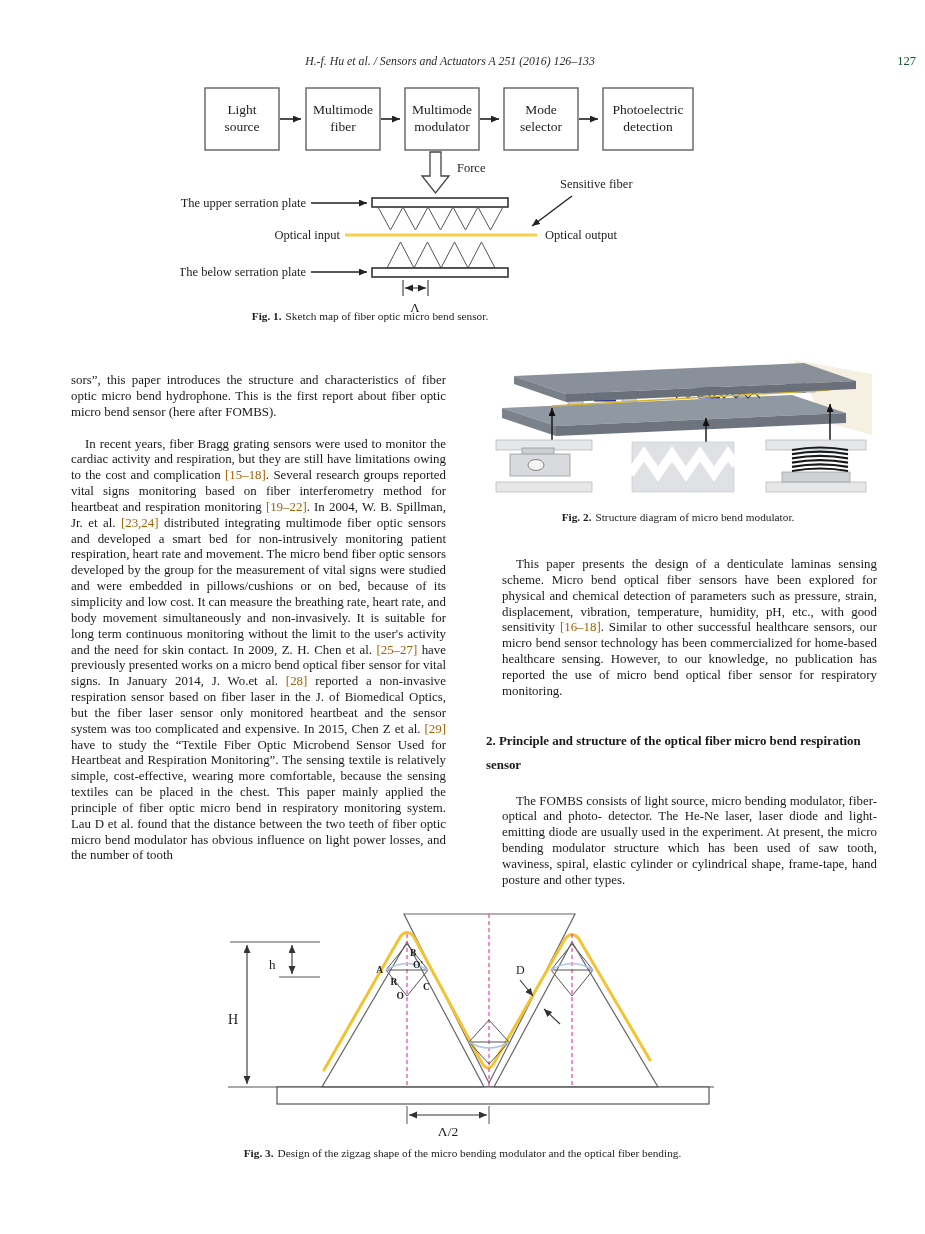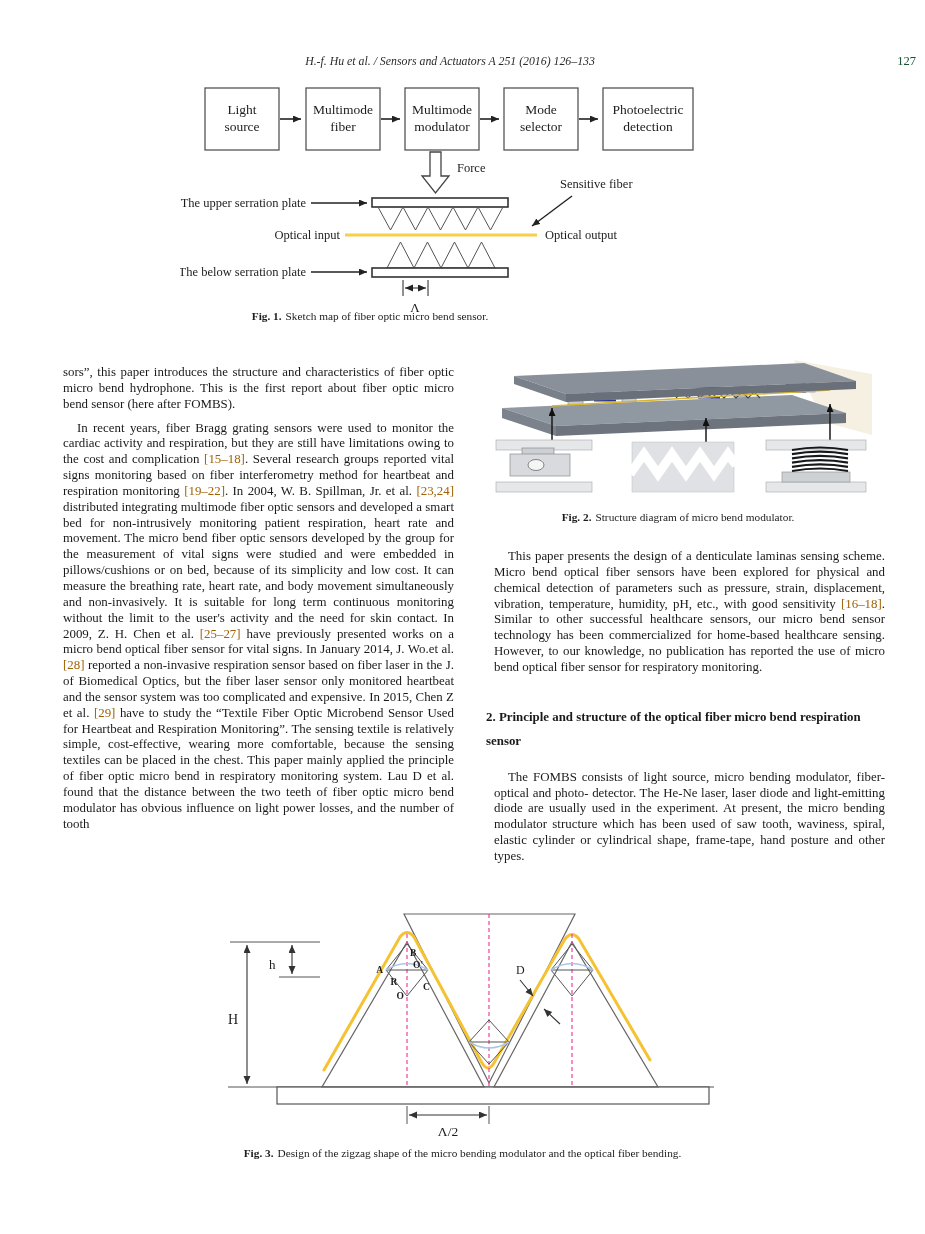--- a/index.html
+++ b/index.html
@@ -18,21 +18,21 @@
 
   .figsvg { position:absolute; }
   .fig1 { left:180px; top:84px; }
   .fig2 { left:494px; top:360px; }
   .fig3 { left:222px; top:902px; }
 
   .col { position:absolute; width:407px; font-size:12.9px; line-height:15.85px;
          text-align:justify; }
   .leftcol { left:55px; top:357px; }
   .rightcol { left:486px; top:541px; }
-  .col p { margin:8px; }
+  .col p { margin:16px; }
   .col p.ind { text-indent:14px; }
   .cite { color:#a16207; }
   .it { }
   h2.sec { font-size:12.9px; line-height:24px; font-weight:bold; margin:29px 0 17px 0;
            text-align:left; }
 
   svg text { font-family:"Liberation Serif", serif; fill:#1c1c1c; }
 </style>
 </head>
 <body>

